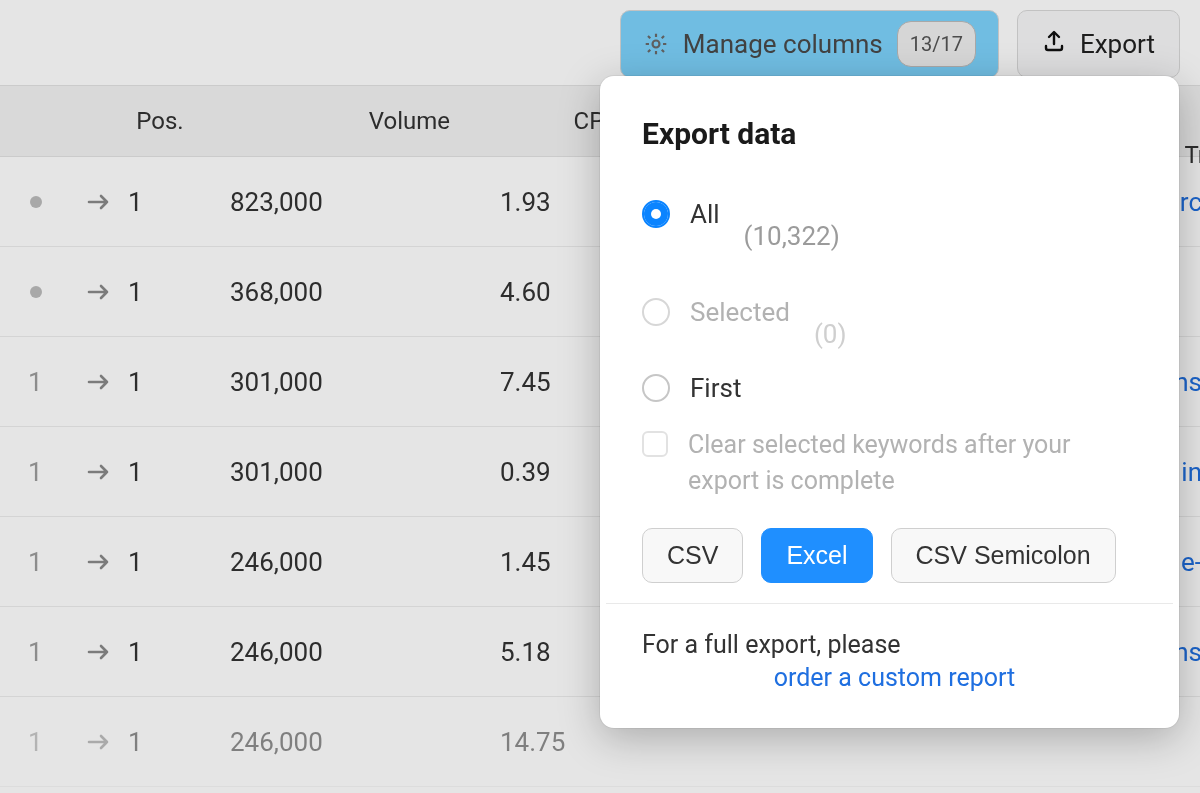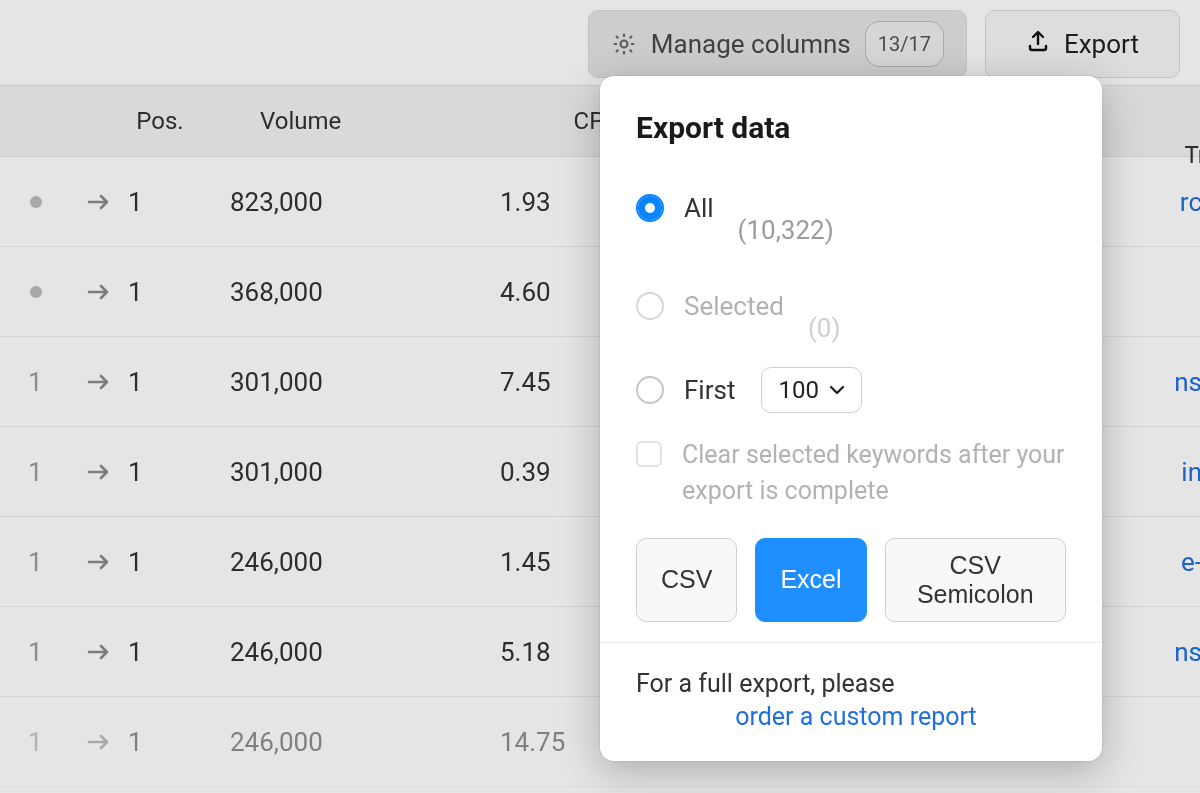--- a/index.html
+++ b/index.html
@@ -29,40 +29,40 @@
     display: flex;
     gap: 18px;
     z-index: 5;
   }
   .pill-btn {
     display: flex;
     align-items: center;
     gap: 14px;
     padding: 10px 22px;
     border-radius: 10px;
-    background: #e5e5e5;
+    background: #7dd3fc;
     border: 1px solid #d9d9d9;
     font-size: 26px;
     color: #4a4a4a;
     cursor: pointer;
   }
   .pill-btn .gear svg { width: 26px; height: 26px; display:block; }
   .count-badge {
     font-size: 20px;
     color: #555;
     border: 1.5px solid #bbb;
     border-radius: 14px;
     padding: 10px 12px;
     background: #efefef;
   }
   .export-btn {
     display: flex;
     align-items: center;
     gap: 14px;
-    padding: 10px 40px;
+    padding: 10px 24px;
     border-radius: 10px;
     background: #f7f7f8;
     border: 1px solid #d9d9d9;
     font-size: 26px;
     color: #222;
     cursor: pointer;
     z-index: 30;
     position: relative;
   }
   .export-btn svg { width: 24px; height: 24px; }
@@ -79,21 +79,21 @@
     grid-template-columns: 80px 130px 240px 170px 1fr;
     align-items: center;
     height: 72px;
     background: #f2f2f2;
     border-top: 1px solid #e2e2e2;
     border-bottom: 1px solid #e2e2e2;
     color: #333;
     font-size: 24px;
   }
   .th-pos { text-align: center; padding-left: 30px;}
-  .th-vol { text-align: left; padding-left: 50px;}
+  .th-vol { text-align: right; padding-left: 50px;}
   .th-cpc { text-align: right; padding-left: 50px;}
   .th-tr  { text-align: right; padding-right: -20px; color:#333;}
   .th-spacer {}
 
   .row {
     display: grid;
     grid-template-columns: 80px 130px 240px 170px 1fr;
     align-items: center;
     height: 90px;
     border-bottom: 1px solid #ececec;
@@ -124,26 +124,26 @@
     white-space: nowrap;
     overflow: hidden;
   }
   .row.faded { opacity: 0.55; }
 
   
   .popover {
     position: absolute;
     top: 76px;
     left: 600px;
-    width: 502px;
+    width: 579px;
     background: #fff;
     border-radius: 14px;
     box-shadow: 0 10px 40px rgba(0,0,0,0.25), 0 0 0 1px rgba(0,0,0,0.05);
     z-index: 20;
-    padding: 0;
+    padding: 6px;
   }
   .popover-inner {
     padding: 34px 36px 10px 36px;
   }
   .popover h2 {
     margin: 0 0 26px 0;
     font-size: 30px;
     font-weight: 700;
     color: #1a1a1a;
   }
@@ -437,26 +437,20 @@
 
     <div class="opt disabled">
       <span class="radio off"></span>
       <span>Selected</span>
       <span class="count dis">(0)</span>
     </div>
 
     <div class="opt">
       <span class="radio"></span>
       <span>First</span>
-      <span class="first-select">
-        <span>100</span>
-        <svg viewBox="0 0 16 12">
-            <path d="M2 3l6 6 6-6" fill="none" stroke="#222" stroke-width="2.4" stroke-linecap="round" stroke-linejoin="round"></path>
-          </svg>
-      </span>
     </div>
 
     <div class="checkbox-row">
       <span class="checkbox"></span>
       <span>Clear selected keywords after your export is complete</span>
     </div>
 
     <div class="format-row">
       <button class="fmt-btn">CSV</button>
       <button class="fmt-btn primary">Excel</button>

